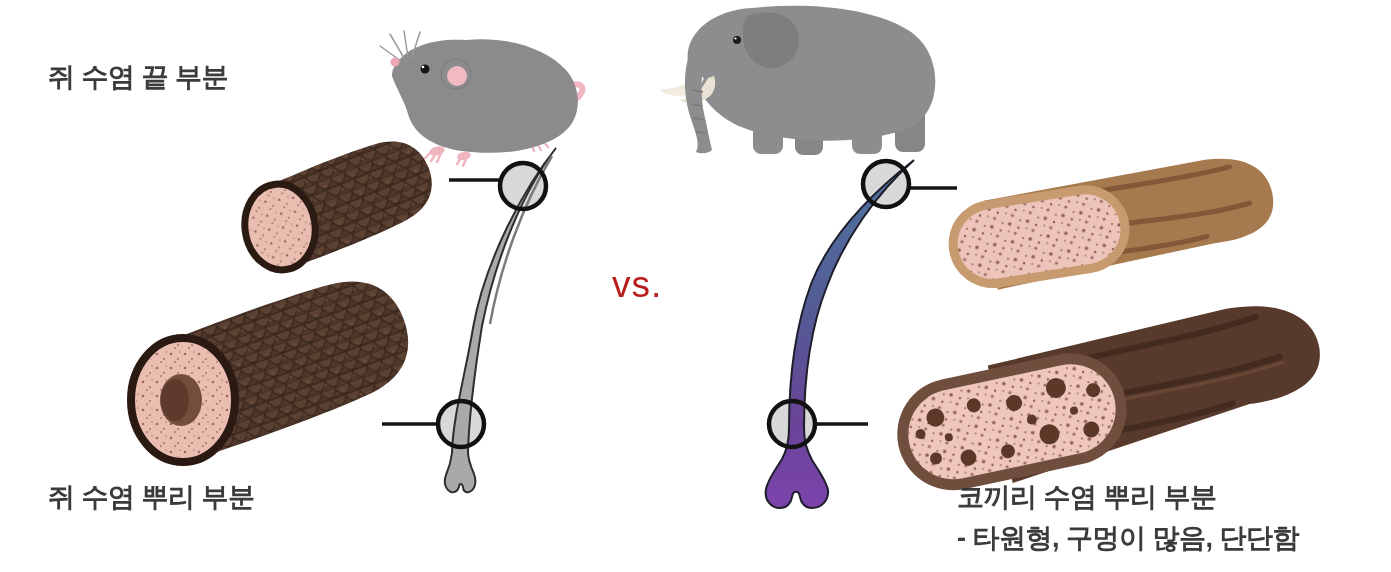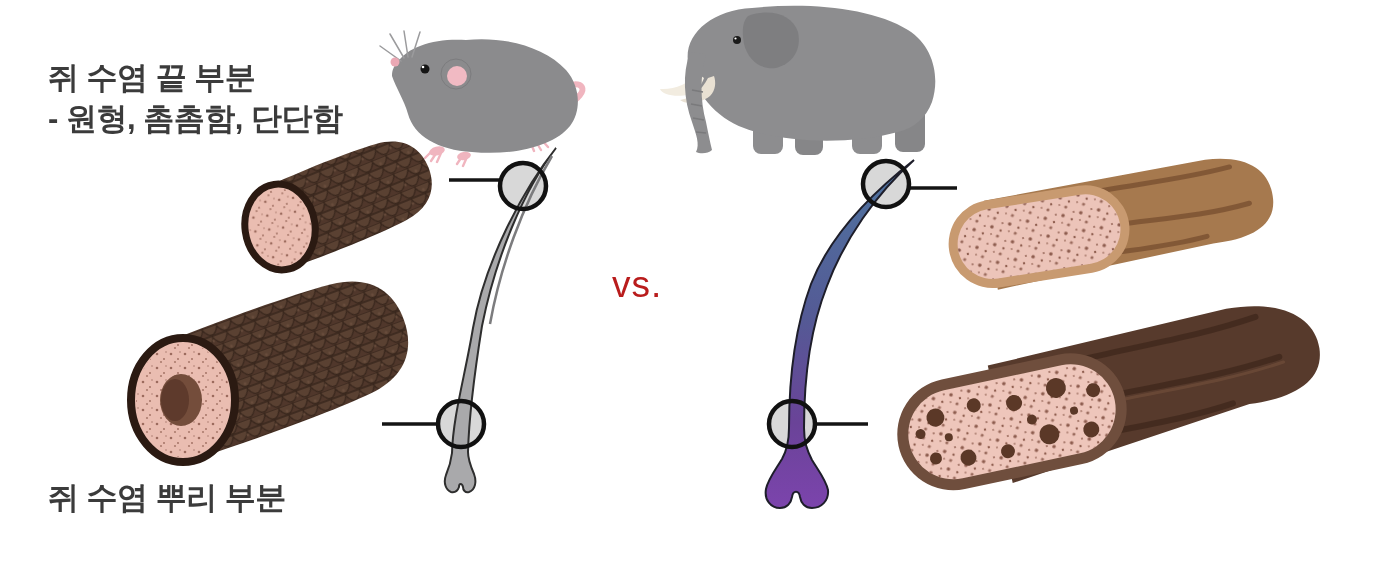--- a/index.html
+++ b/index.html
@@ -1,21 +1,21 @@
 <!DOCTYPE html>
 <html><head>
 <meta charset="utf-8">
 <style>
   html,body { margin:0; padding:0; background:#ffffff; }
   .canvas {
     position:relative; width:1391px; height:572px; background:#ffffff;
     font-family:"Liberation Sans","DejaVu Sans",sans-serif; overflow:hidden;
   }
   .art { position:absolute; left:0; top:0; }
-  .label { position:absolute; color:#3b3b3b; font-weight:700; font-size:31px;
+  .label { position:absolute; color:#3b3b3b; font-weight:700; font-size:27px;
            line-height:41px; letter-spacing:-0.5px; white-space:nowrap; }
   .vs-label { position:absolute; left:612px; top:264px; font-size:37px;
               color:#b91c1c; font-weight:400; letter-spacing:1px; }
 </style>
 </head>
 <body>
 
 <div class="canvas">
 
   <svg class="art" width="1391" height="572" viewBox="0 0 1391 572">
@@ -199,24 +199,27 @@
     <g fill="none" stroke="#111111" stroke-width="4.5">
       <circle cx="523" cy="186" r="23"></circle>
       <circle cx="461" cy="424" r="23"></circle>
       <circle cx="886" cy="184" r="23"></circle>
       <circle cx="792" cy="424" r="23"></circle>
     </g>
   </svg>
 
   <div class="label" style="left:48px; top:57px;">
     <div>쥐 수염 끝 부분</div>
-    <div>- 원형, 촘촘함, 단단함</div>
   </div>
 
   <div class="label" style="left:48px; top:477px;">
     <div>쥐 수염 뿌리 부분</div>
   </div>
 
 
+  <div class="label" style="left:957px; top:477px;">
+    <div>코끼리 수염 뿌리 부분</div>
+    <div>- 타원형, 구멍이 많음, 단단함</div>
+  </div>
 
   <div class="vs-label">vs.</div>
 
 </div>
 
 </body></html>

